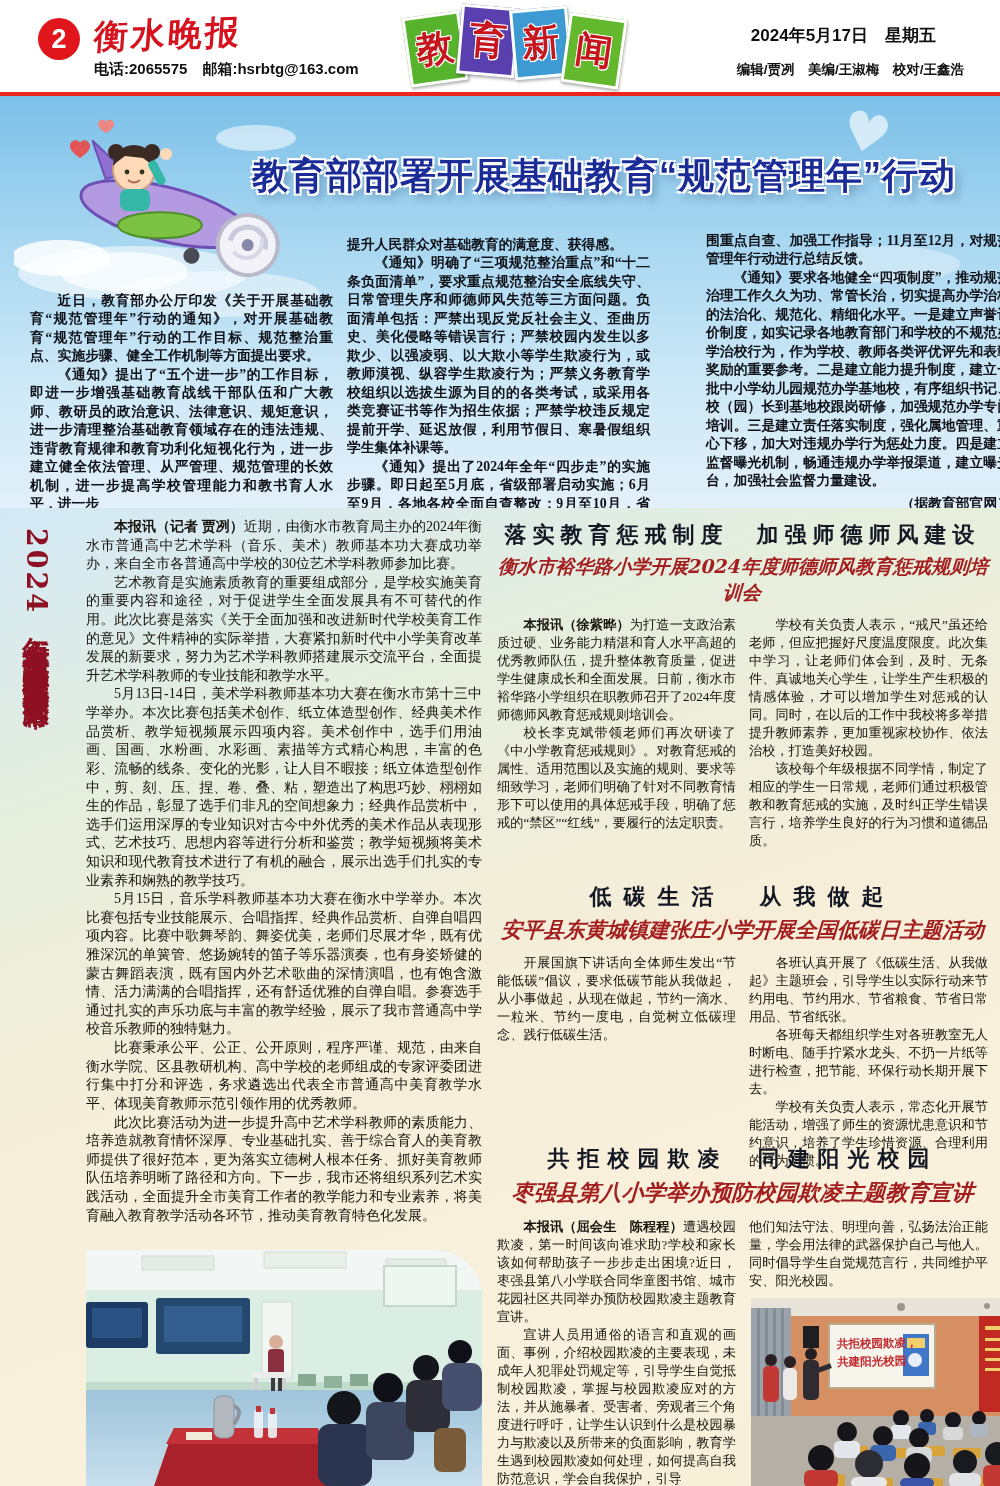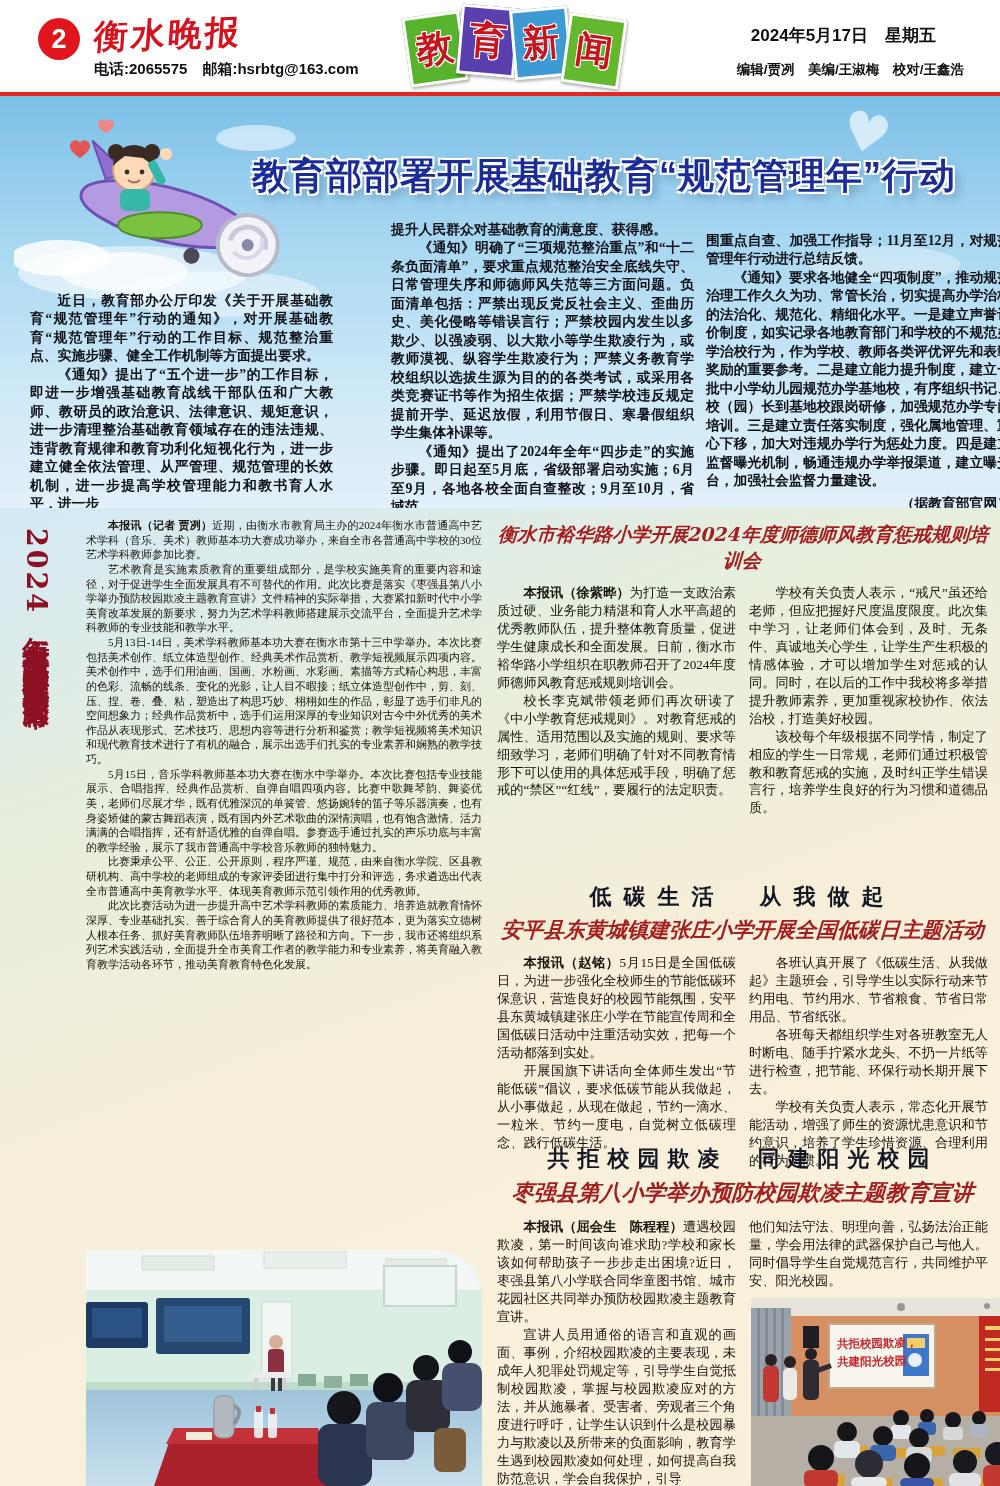--- a/index.html
+++ b/index.html
@@ -33,32 +33,32 @@
   .c3{right:40px;top:150px;width:150px;height:36px;background:rgba(255,255,255,.35);}
   .heart-deco{position:absolute;color:rgba(255,255,255,.65);font-family:"DejaVu Sans",sans-serif;}
   .h1d{right:110px;top:6px;font-size:54px;transform:rotate(14deg);}
   .h2d{right:64px;top:62px;font-size:26px;transform:rotate(-10deg);color:rgba(255,255,255,.45);}
   .illustration{position:absolute;left:14px;top:6px;width:290px;height:195px;}
   .main-headline{position:absolute;left:252px;top:58px;width:718px;margin:0;
        font:bold 36px/1.2 "Liberation Sans","DejaVu Sans",sans-serif;color:#1b2c97;letter-spacing:1px;
        text-shadow:2px 2px 0 #fff,-2px -2px 0 #fff,2px -2px 0 #fff,-2px 2px 0 #fff,5px 6px 8px rgba(20,40,90,.35);}
   .lcol{position:absolute;text-align:justify;font-size:13.8px;line-height:1.34;font-weight:bold;color:#0e1118;}
   .lcol1{left:30px;top:196px;width:303px;font-family:Liberation Serif, serif;}
-  .lcol2{left:347px;top:125px;width:303px;margin-left:44px;}
+  .lcol2{left:347px;top:140px;width:303px;}
   .lcol3{left:660px;top:136px;width:305px;margin-left:46px;}
   .para{margin:0;text-indent:2em;}
   .noindent{text-indent:0;}
   .byline{margin:4px 0 0;text-align:right;font-weight:bold;text-decoration:underline;}
   
   .bottom{position:absolute;top:508px;left:0;width:1000px;height:978px;
        background:linear-gradient(160deg,#d3e9f6 0%,#e6eedd 24%,#f6eed8 50%,#f9f1db 78%,#f6eed7 100%);}
   .vheadline{position:absolute;left:18px;top:20px;height:712px;writing-mode:vertical-rl;
        font-size:27px;font-weight:bold;color:#8e1023;letter-spacing:3px;font-family:"DejaVu Serif",serif;}
   .left-body{position:absolute;left:86px;top:10px;width:396px;text-align:justify;
-       font-size:11px;line-height:1.33;color:#17130d;}
+       font-size:14px;line-height:1.33;color:#17130d;}
   .photo1{position:absolute;left:86px;top:742px;width:396px;height:236px;border-radius:0 46px 0 0;
        overflow:hidden;background:#cfe2ec;}
   .art{position:absolute;left:497px;width:491px;}
   .art2{top:14px;} .art3{top:340px;margin-top:36px;} .art4{top:638px;}
   .kicker{margin:0 0 6px;text-align:center;font:bold 22px/1.2 "Liberation Sans","DejaVu Sans",sans-serif;
        color:#141824;letter-spacing:6px;}
   .art3 .kicker{letter-spacing:12px;} .art4 .kicker{letter-spacing:8px;}
   .subhead{margin:0 0 10px;text-align:center;font-weight:bold;font-style:italic;color:#a31e1f;
        font-family:"DejaVu Serif",serif;transform:skewX(-3deg);}
   .sh2{font-size:19px;} .sh3{font-size:21px;} .sh4{font-size:22px;}
@@ -151,21 +151,21 @@
   </section>
 
   <section class="bottom">
 
     <div class="vheadline">2024年衡水市普通高中艺术学科教师基本功大赛圆满落幕</div>
 
     <div class="left-body">
       <p class="para"><b>本报讯（记者 贾冽）</b><span>近期，由衡水市教育局主办的2024年衡水市普通高中艺术学科（音乐、美术）教师基本功大赛成功举办，来自全市各普通高中学校的30位艺术学科教师参加比赛。</span></p>
       <div>
 
-      <p class="para">艺术教育是实施素质教育的重要组成部分，是学校实施美育的重要内容和途径，对于促进学生全面发展具有不可替代的作用。此次比赛是落实《枣强县第八小学举办预防校园欺凌主题教育宣讲》文件精神的实际举措，大赛紧扣新时代中小学美育改革发展的新要求，努力为艺术学科教师搭建展示交流平台，全面提升艺术学科教师的专业技能和教学水平。</p>
+      <p class="para">艺术教育是实施素质教育的重要组成部分，是学校实施美育的重要内容和途径，对于促进学生全面发展具有不可替代的作用。此次比赛是落实《关于全面加强和改进新时代学校美育工作的意见》文件精神的实际举措，大赛紧扣新时代中小学美育改革发展的新要求，努力为艺术学科教师搭建展示交流平台，全面提升艺术学科教师的专业技能和教学水平。</p>
           <p class="para">5月13日-14日，美术学科教师基本功大赛在衡水市第十三中学举办。本次比赛包括美术创作、纸立体造型创作、经典美术作品赏析、教学短视频展示四项内容。美术创作中，选手们用油画、国画、水粉画、水彩画、素描等方式精心构思，丰富的色彩、流畅的线条、变化的光影，让人目不暇接；纸立体造型创作中，剪、刻、压、捏、卷、叠、粘，塑造出了构思巧妙、栩栩如生的作品，彰显了选手们非凡的空间想象力；经典作品赏析中，选手们运用深厚的专业知识对古今中外优秀的美术作品从表现形式、艺术技巧、思想内容等进行分析和鉴赏；教学短视频将美术知识和现代教育技术进行了有机的融合，展示出选手们扎实的专业素养和娴熟的教学技巧。</p>
           <p class="para">5月15日，音乐学科教师基本功大赛在衡水中学举办。本次比赛包括专业技能展示、合唱指挥、经典作品赏析、自弹自唱四项内容。比赛中歌舞琴韵、舞姿优美，老师们尽展才华，既有优雅深沉的单簧管、悠扬婉转的笛子等乐器演奏，也有身姿矫健的蒙古舞蹈表演，既有国内外艺术歌曲的深情演唱，也有饱含激情、活力满满的合唱指挥，还有舒适优雅的自弹自唱。参赛选手通过扎实的声乐功底与丰富的教学经验，展示了我市普通高中学校音乐教师的独特魅力。</p>
           <p class="para">比赛秉承公平、公正、公开原则，程序严谨、规范，由来自衡水学院、区县教研机构、高中学校的老师组成的专家评委团进行集中打分和评选，务求遴选出代表全市普通高中美育教学水平、体现美育教师示范引领作用的优秀教师。</p>
           <p class="para">此次比赛活动为进一步提升高中艺术学科教师的素质能力、培养造就教育情怀深厚、专业基础扎实、善于综合育人的美育教师提供了很好范本，更为落实立德树人根本任务、抓好美育教师队伍培养明晰了路径和方向。下一步，我市还将组织系列艺术实践活动，全面提升全市美育工作者的教学能力和专业素养，将美育融入教育教学活动各环节，推动美育教育特色化发展。</p>
         </div>
     </div>
 
     <div class="photo1">
       <svg width="396" height="236" viewBox="0 0 396 236">
         <rect x="0" y="0" width="396" height="40" fill="#f2f6f4"></rect>
@@ -212,20 +212,21 @@
         <rect x="280" y="152" width="48" height="58" rx="10" fill="#3c465e"></rect>
         <circle cx="340" cy="118" r="13" fill="#15151c"></circle>
         <rect x="320" y="130" width="44" height="52" rx="10" fill="#2e2e38"></rect>
         <circle cx="374" cy="102" r="12" fill="#101018"></circle>
         <rect x="356" y="113" width="40" height="48" rx="10" fill="#46506e"></rect>
         <rect x="348" y="178" width="32" height="44" rx="8" fill="#7a5c3a"></rect>
       </svg>
     </div>
 
     <div class="art art2">
+      <h2 class="kicker">落实教育惩戒制度　加强师德师风建设</h2>
       <h3 class="subhead sh2">衡水市裕华路小学开展2024年度师德师风教育惩戒规则培训会</h3>
       <div class="cols">
         <div class="colhalf">
           <p class="para"><b>本报讯（徐紫晔）</b><span>为打造一支政治素质过硬、业务能力精湛和育人水平高超的优秀教师队伍，提升整体教育质量，促进学生健康成长和全面发展。日前，衡水市裕华路小学组织在职教师召开了2024年度师德师风教育惩戒规则培训会。</span></p>
           <div>
 
           <p class="para">校长李克斌带领老师们再次研读了《中小学教育惩戒规则》。对教育惩戒的属性、适用范围以及实施的规则、要求等细致学习，老师们明确了针对不同教育情形下可以使用的具体惩戒手段，明确了惩戒的“禁区”“红线”，要履行的法定职责。</p>
             </div>
         </div>
         <div class="colhalf">
@@ -236,21 +237,20 @@
             </div>
         </div>
       </div>
     </div>
 
     <div class="art art3">
       <h2 class="kicker">低碳生活　从我做起</h2>
       <h3 class="subhead sh3">安平县东黄城镇建张庄小学开展全国低碳日主题活动</h3>
       <div class="cols">
         <div class="colhalf">
-          <p class="para"><b>本报讯（赵铭）</b><span>5月15日是全国低碳日，为进一步强化全校师生的节能低碳环保意识，营造良好的校园节能氛围，安平县东黄城镇建张庄小学在节能宣传周和全国低碳日活动中注重活动实效，把每一个活动都落到实处。</span></p>
           <div>
 
           <p class="para">开展国旗下讲话向全体师生发出“节能低碳”倡议，要求低碳节能从我做起，从小事做起，从现在做起，节约一滴水、一粒米、节约一度电，自觉树立低碳理念、践行低碳生活。</p>
             </div>
         </div>
         <div class="colhalf">
           <div>
 
           <p class="para">各班认真开展了《低碳生活、从我做起》主题班会，引导学生以实际行动来节约用电、节约用水、节省粮食、节省日常用品、节省纸张。</p>
               <p class="para">各班每天都组织学生对各班教室无人时断电、随手拧紧水龙头、不扔一片纸等进行检查，把节能、环保行动长期开展下去。</p>

